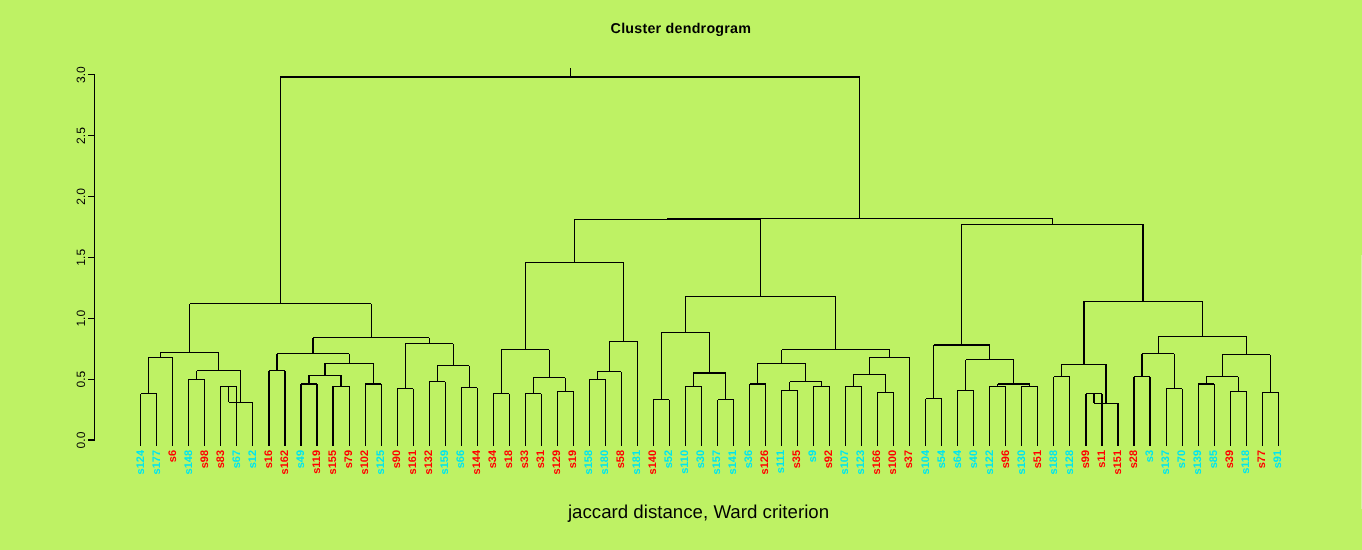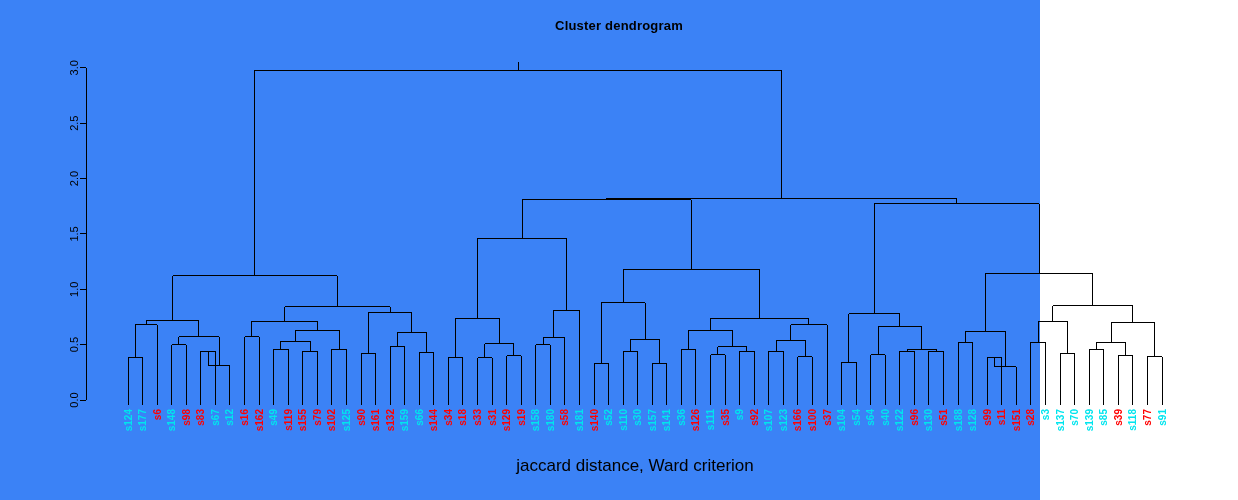--- a/index.html
+++ b/index.html
@@ -1,17 +1,17 @@
 <!DOCTYPE html>
 <html><head>
 <meta charset="utf-8">
 <style>
   html,body{margin:0;padding:0;background:#ffffff;}
   body{width:1238px;height:500px;font-family:"Liberation Sans",sans-serif;overflow:hidden;}
-  #plot{position:relative;width:1040px;height:500px;background:#3b82f6;}
+  #plot{position:relative;width:1238px;height:500px;background:#bef264;}
   .title{position:absolute;left:0;top:18px;width:1238px;text-align:center;
          font-size:13px;font-weight:bold;color:#000;letter-spacing:.2px;}
   .xlab{position:absolute;left:0;top:456px;width:1238px;text-align:center;
         font-size:17px;color:#000;padding-left:16px;}
   svg{position:absolute;left:0;top:0;}
   .leaflabel{font-size:10px;font-family:"Liberation Sans",sans-serif;font-weight:bold;}
   .axisnum{font-size:11px;font-family:"Liberation Sans",sans-serif;fill:#000;}
 </style>
 </head>
 <body>

